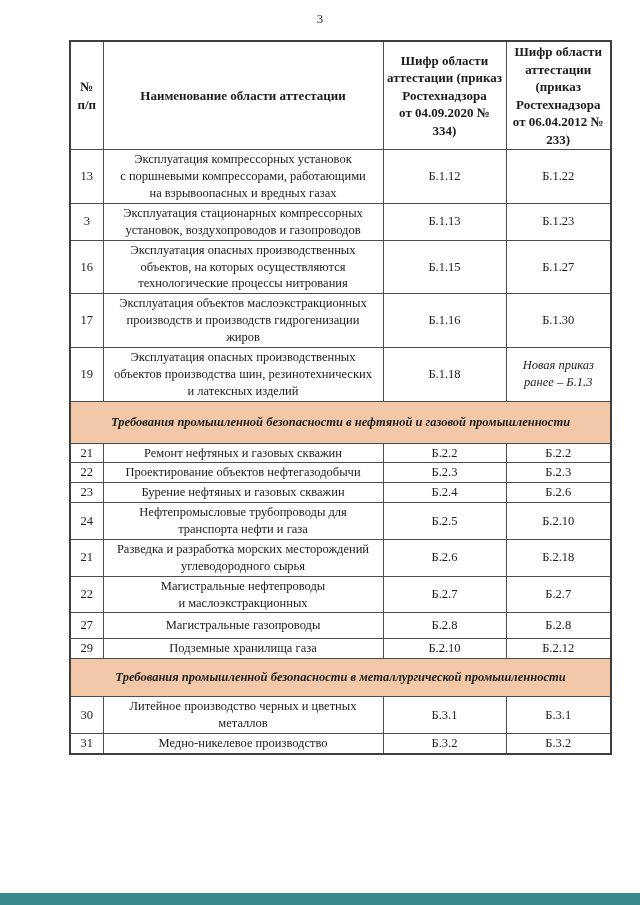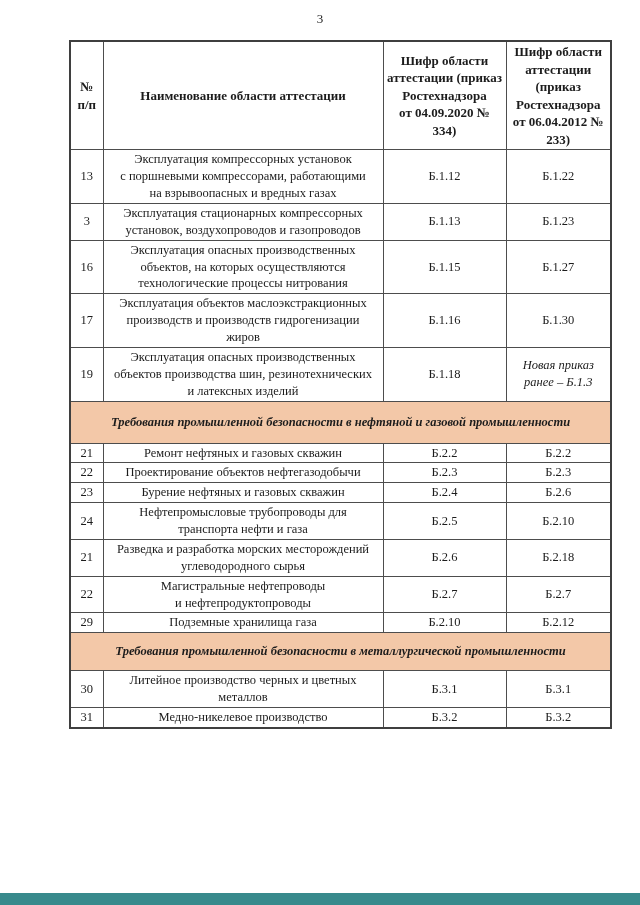--- a/index.html
+++ b/index.html
@@ -167,23 +167,29 @@
     <tr class="r2">
       <td>21</td>
       <td>Разведка и разработка морских месторождений
 углеводородного сырья</td>
       <td>Б.2.6</td>
       <td>Б.2.18</td>
     </tr>
     <tr class="r2">
       <td>22</td>
       <td>Магистральные нефтепроводы
-и нефтепродуктопроводы</td>
+и маслоэкстракционных</td>
       <td>Б.2.7</td>
       <td>Б.2.7</td>
+    </tr>
+    <tr class="r1t">
+      <td>27</td>
+      <td>Магистральные газопроводы</td>
+      <td>Б.2.8</td>
+      <td>Б.2.8</td>
     </tr>
     <tr class="r1">
       <td>29</td>
       <td>Подземные хранилища газа</td>
       <td>Б.2.10</td>
       <td>Б.2.12</td>
     </tr>
 
     <tr class="band2">
       <td class="band-cell" colspan="4" style="background: rgb(243, 200, 168); margin-top: 7px;">Требования промышленной безопасности в металлургической промышленности</td>

